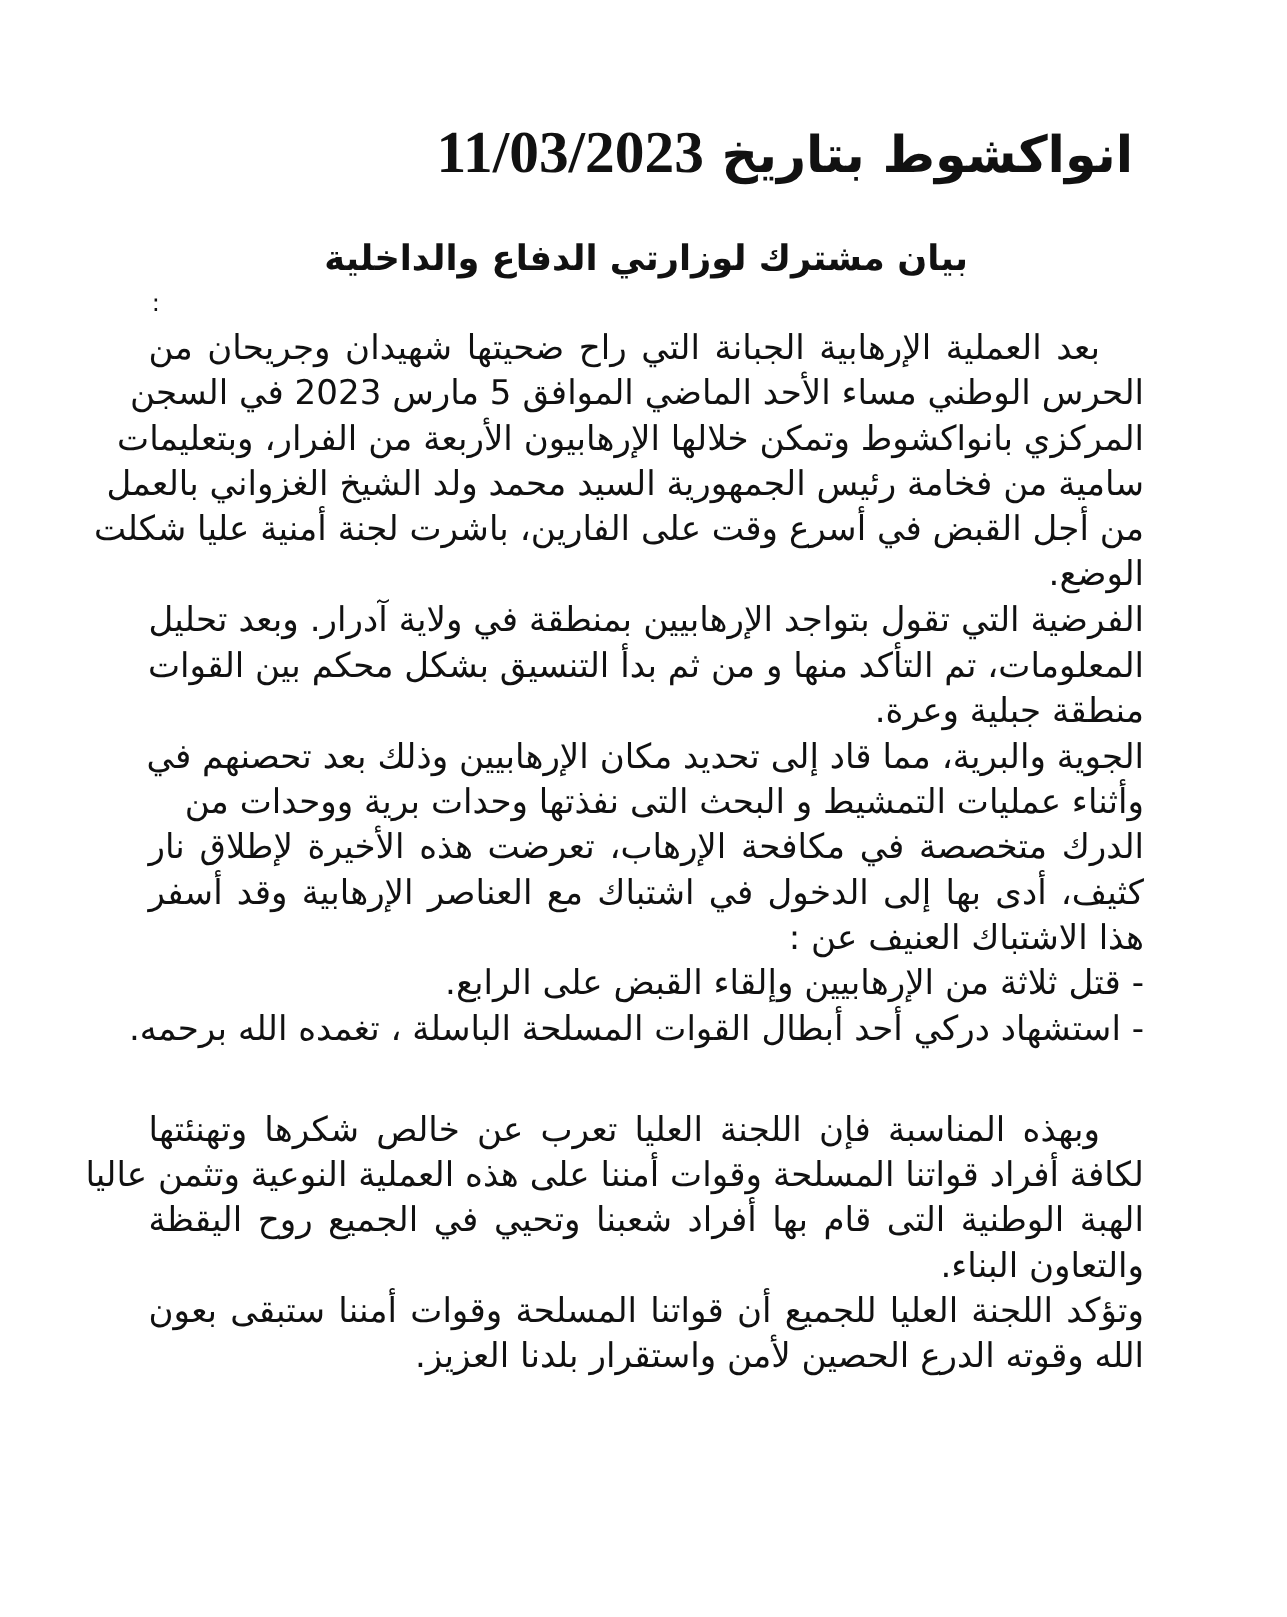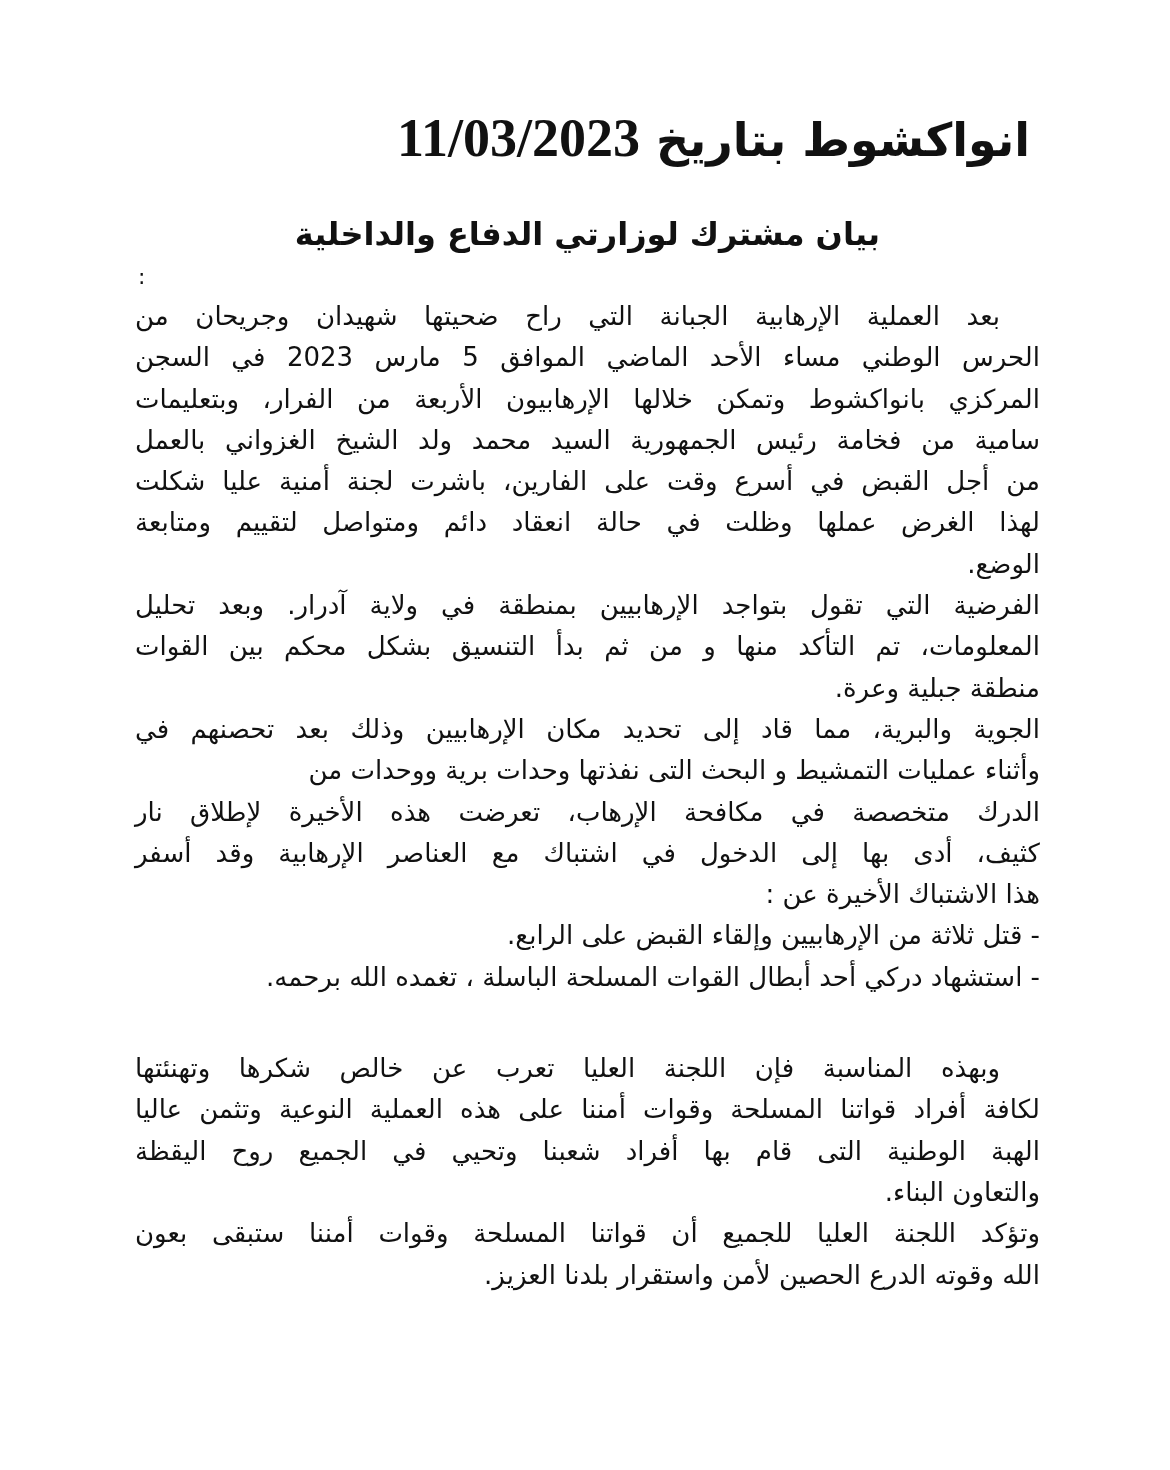--- a/index.html
+++ b/index.html
@@ -53,21 +53,21 @@
       left: 138px;
       top: 262px;
       font-size: 22px;
       line-height: 30px;
     }
     .body-text {
       position: absolute;
       left: 135px;
       right: 130px;
       top: 296px;
-      font-size: 26px;
+      font-size: 31px;
       direction: rtl;
     }
     .line {
       display: block;
       height: 41.3px;
       line-height: 41.3px;
       white-space: nowrap;
       text-align: justify;
       text-align-last: justify;
     }
@@ -91,36 +91,35 @@
   <div class="colon-line">:</div>
 
   <div class="body-text">
 
     <div>
       <span class="line indent">بعد العملية الإرهابية الجبانة التي راح ضحيتها شهيدان وجريحان من</span>
       <span class="line">الحرس الوطني مساء الأحد الماضي الموافق 5 مارس 2023 في السجن</span>
       <span class="line">المركزي بانواكشوط وتمكن خلالها الإرهابيون الأربعة من الفرار، وبتعليمات</span>
       <span class="line">سامية من فخامة رئيس الجمهورية السيد محمد ولد الشيخ الغزواني بالعمل</span>
       <span class="line">من أجل القبض في أسرع وقت على الفارين، باشرت لجنة أمنية عليا شكلت</span>
-      <span class="line">لهذا الغرض عملها وظلت في حالة انعقاد دائم ومتواصل لتقييم ومتابعة</span>
       <span class="line last">الوضع.</span>
     </div>
 
     <div>
       <span class="line">الفرضية التي تقول بتواجد الإرهابيين بمنطقة في ولاية آدرار. وبعد تحليل</span>
       <span class="line">المعلومات، تم التأكد منها و من ثم بدأ التنسيق بشكل محكم بين القوات</span>
       <span class="line last">منطقة جبلية وعرة.</span>
       <span class="line">الجوية والبرية، مما قاد إلى تحديد مكان الإرهابيين وذلك بعد تحصنهم في</span>
     </div>
 
     <div>
       <span class="line last">وأثناء عمليات التمشيط و البحث التى نفذتها وحدات برية ووحدات من</span>
       <span class="line">الدرك متخصصة في مكافحة الإرهاب، تعرضت هذه الأخيرة لإطلاق نار</span>
       <span class="line">كثيف، أدى بها إلى الدخول في اشتباك مع العناصر الإرهابية وقد أسفر</span>
-      <span class="line last">هذا الاشتباك الأخيرة عن :</span>
+      <span class="line last">هذا الاشتباك العنيف عن :</span>
     </div>
 
     <div>
       <span class="line bullet">- قتل ثلاثة من الإرهابيين وإلقاء القبض على الرابع.</span>
       <span class="line bullet">- استشهاد دركي أحد أبطال القوات المسلحة الباسلة ، تغمده الله برحمه.</span>
     </div>
 
     <span class="gap"></span>
 
     <div>

